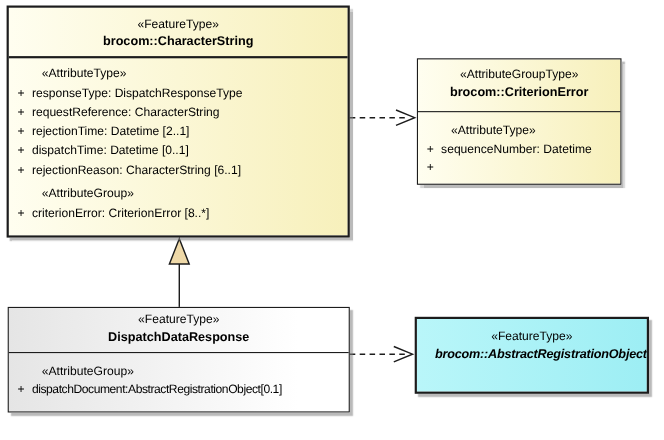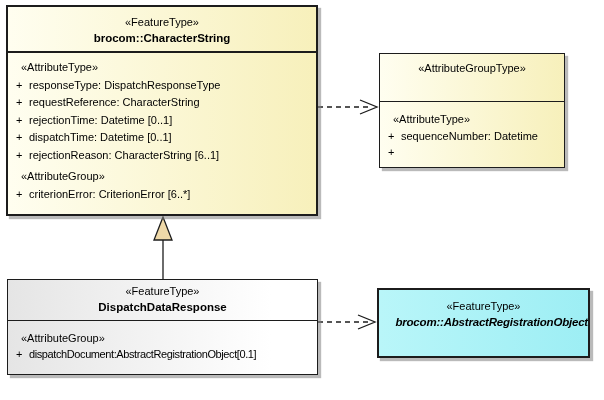--- a/index.html
+++ b/index.html
@@ -26,21 +26,21 @@
   .divider-2 { border-bottom: 2px solid #1c1c1c; }
   .divider-1 { border-bottom: 1px solid #1c1c1c; }
   .stereotype-line { font-size: 11px; line-height: 16px; color: #000; }
   .name-line { font-size: 11.5px; line-height: 16px; font-weight: bold; color: #000; }
   .name-line.abstract { font-style: italic; text-align: right; }
 
   .attr-compartment { overflow: hidden; }
   .attr-row { display: flex; font-size: 11px; line-height: 17.5px; color: #000; white-space: nowrap; }
   .attr-row .vis { width: 21px; padding-left: 8px; flex: 0 0 auto; }
   .attr-row .attr-text { flex: 1 1 auto; }
-  .attr-stereo { font-size: 11px; line-height: 17.5px; padding-left: 13px; color: #000; white-space: nowrap; }
+  .attr-stereo { font-size: 11px; line-height: 17.5px; padding-left: 30px; color: #000; white-space: nowrap; }
 
   
   #box-dispatch-response { left: 6px; top: 5px; width: 312px; height: 211px; }
   #box-dispatch-response .title-compartment { height: 46px; padding-top: 7px; }
   #box-dispatch-response .attr-compartment { padding-top: 6px; }
   #box-dispatch-response .group-stereo { margin-top: 4px; }
 
   
   #box-criterion-error { left: 379px; top: 53px; width: 186px; height: 115px; }
   #box-criterion-error .title-compartment { height: 48px; padding-top: 6px; }
@@ -95,41 +95,42 @@
       <div class="attr-row">
         <span class="vis">+</span>
         <span class="attr-text">responseType: DispatchResponseType</span>
       </div>
       <div class="attr-row">
         <span class="vis">+</span>
         <span class="attr-text">requestReference: CharacterString</span>
       </div>
       <div class="attr-row">
         <span class="vis">+</span>
-        <span class="attr-text">rejectionTime: Datetime [0..1]</span>
+        <span class="attr-text">rejectionTime: Datetime [2..1]</span>
       </div>
       <div class="attr-row">
         <span class="vis">+</span>
         <span class="attr-text">dispatchTime: Datetime [0..1]</span>
       </div>
       <div class="attr-row">
         <span class="vis">+</span>
         <span class="attr-text">rejectionReason: CharacterString [6..1]</span>
       </div>
       <div class="attr-stereo group-stereo">«AttributeGroup»</div>
       <div class="attr-row">
         <span class="vis">+</span>
-        <span class="attr-text">criterionError: CriterionError [6..*]</span>
+        <span class="attr-text">criterionError: CriterionError [8..*]</span>
       </div>
     </div>
   </div>
 
   <div id="box-criterion-error" class="uml-box box-yellow">
     <div class="title-compartment divider-1">
       <div class="stereotype-line">«AttributeGroupType»</div>
+      <div class="name-line">brocom::CriterionError</div>
     </div>
     <div class="attr-compartment">
       <div class="attr-stereo">«AttributeType»</div>
       <div class="attr-row">
         <span class="vis">+</span>
         <span class="attr-text">sequenceNumber: Datetime</span>
       </div>
       <div class="attr-row">
         <span class="vis">+</span>
       </div>

